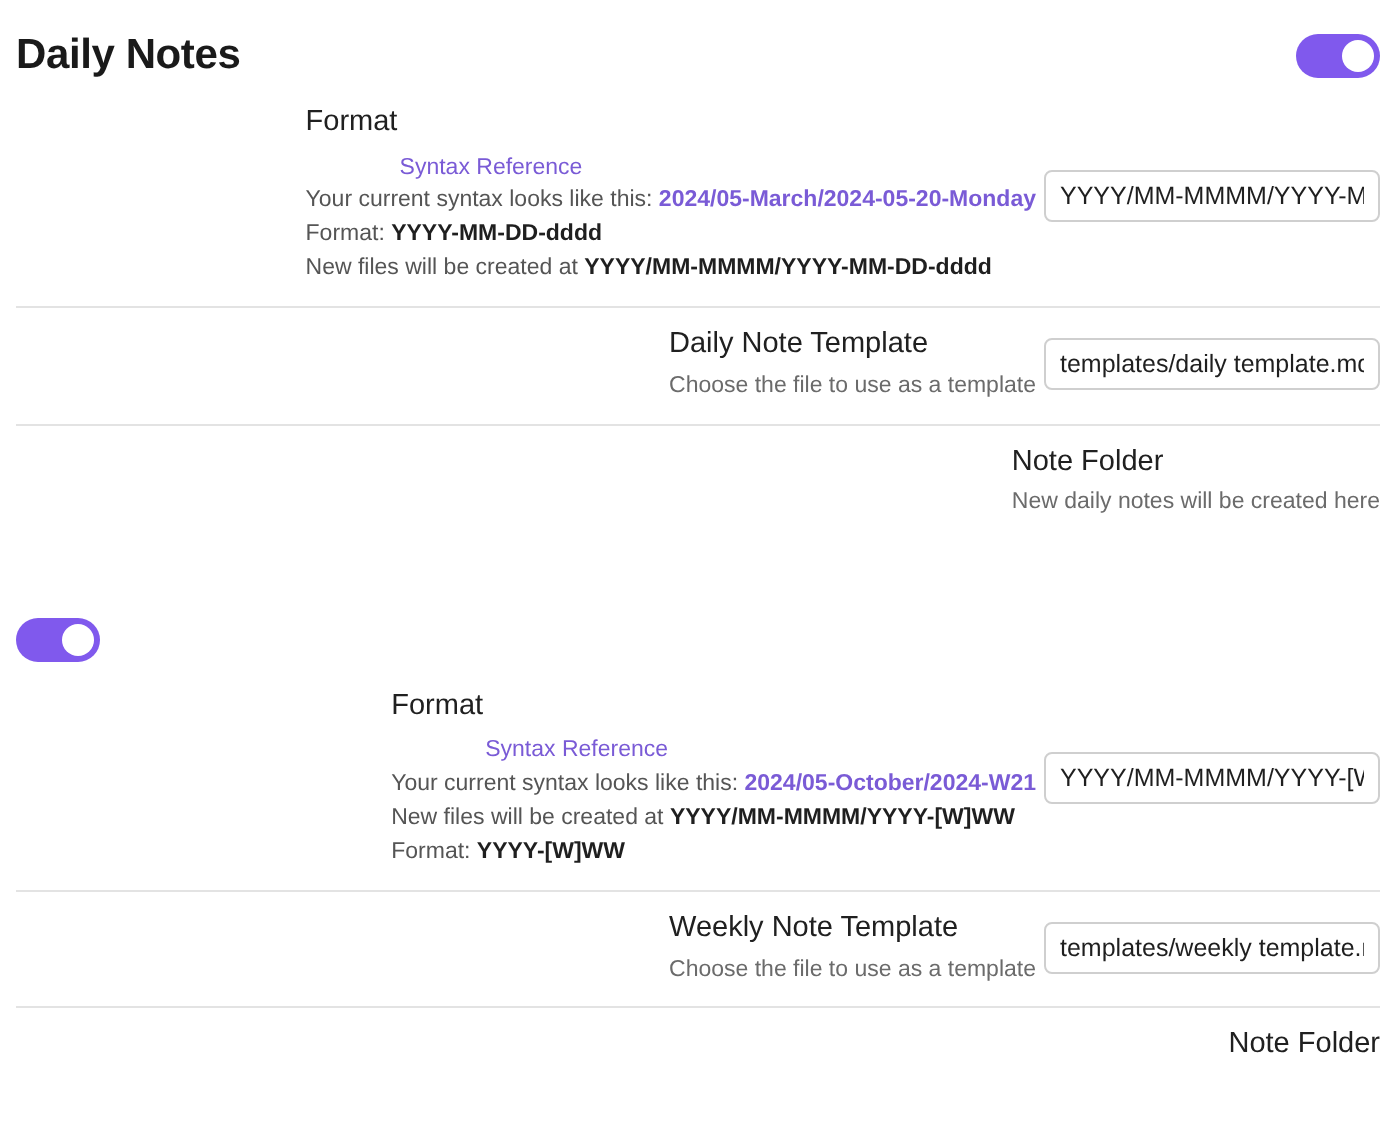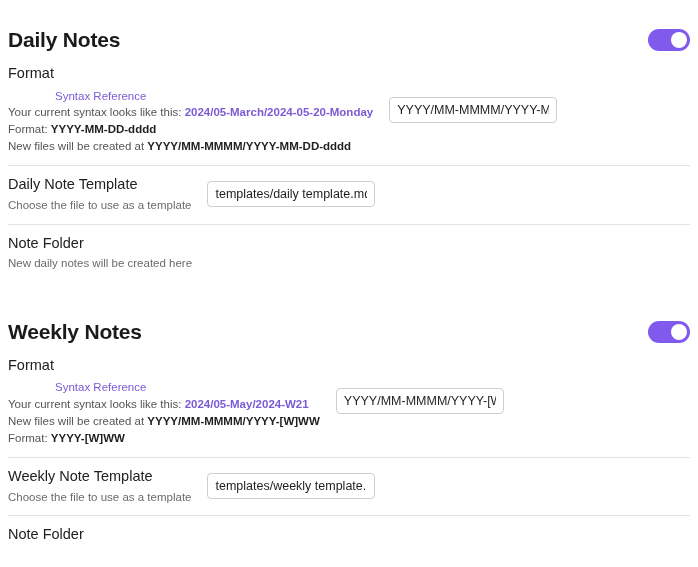--- a/index.html
+++ b/index.html
@@ -9,21 +9,21 @@
     width: 698px;
     height: 567px;
     background: #ffffff;
     font-family: "Liberation Sans", sans-serif;
     color: #1f1f1f;
     overflow: hidden;
   }
   .page {
     width: 698px;
     height: 567px;
-    padding: 12px 8px;
+    padding: 0 8px;
     position: relative;
   }
 
   
   .section-header {
     display: flex;
     align-items: center;
     justify-content: space-between;
     height: 46px;
     padding-top: 10px;
@@ -52,23 +52,23 @@
     width: 16px;
     height: 16px;
     border-radius: 50%;
     background: #ffffff;
   }
 
   
   .setting {
     display: flex;
     align-items: center;
-    justify-content: flex-start;
+    justify-content: flex-end;
     padding: 9px 0 10px 0;
-    gap: 16px;
+    gap: 4px;
   }
   .setting.format-row { padding: 6px 0 10px 0; }
   .setting-info { min-width: 0; }
   .setting-name {
     font-size: 14.5px;
     color: #202020;
     line-height: 1.35;
     margin-bottom: 2px;
   }
   .setting-desc {
@@ -157,31 +157,30 @@
   <div class="setting">
     <div class="setting-info">
       <div class="setting-name">Note Folder</div>
       <div class="setting-desc">New daily notes will be created here</div>
     </div>
   </div>
 
   <div class="gap-lg"></div>
 
   <div class="section-header">
-    <div class="section-title">Weekly Notes</div>
     <div class="toggle">
       <div class="knob"></div>
     </div>
   </div>
 
   <div class="setting format-row">
     <div class="setting-info">
       <div class="setting-name">Format</div>
       <div class="syntax-link">Syntax Reference</div>
-      <div class="line"><span>Your current syntax looks like this: </span><span class="accent">2024/05-May/2024-W21</span></div>
+      <div class="line"><span>Your current syntax looks like this: </span><span class="accent">2024/05-October/2024-W21</span></div>
       <div class="line"><span>New files will be created at </span><span class="mono-b">YYYY/MM-MMMM/YYYY-[W]WW</span></div>
       <div class="line"><span>Format: </span><span class="mono-b">YYYY-[W]WW</span></div>
     </div>
     <input class="text-input" type="text" value="YYYY/MM-MMMM/YYYY-[W]WW" style="">
   </div>
 
   <div class="divider"></div>
 
   <div class="setting">
     <div class="setting-info">

